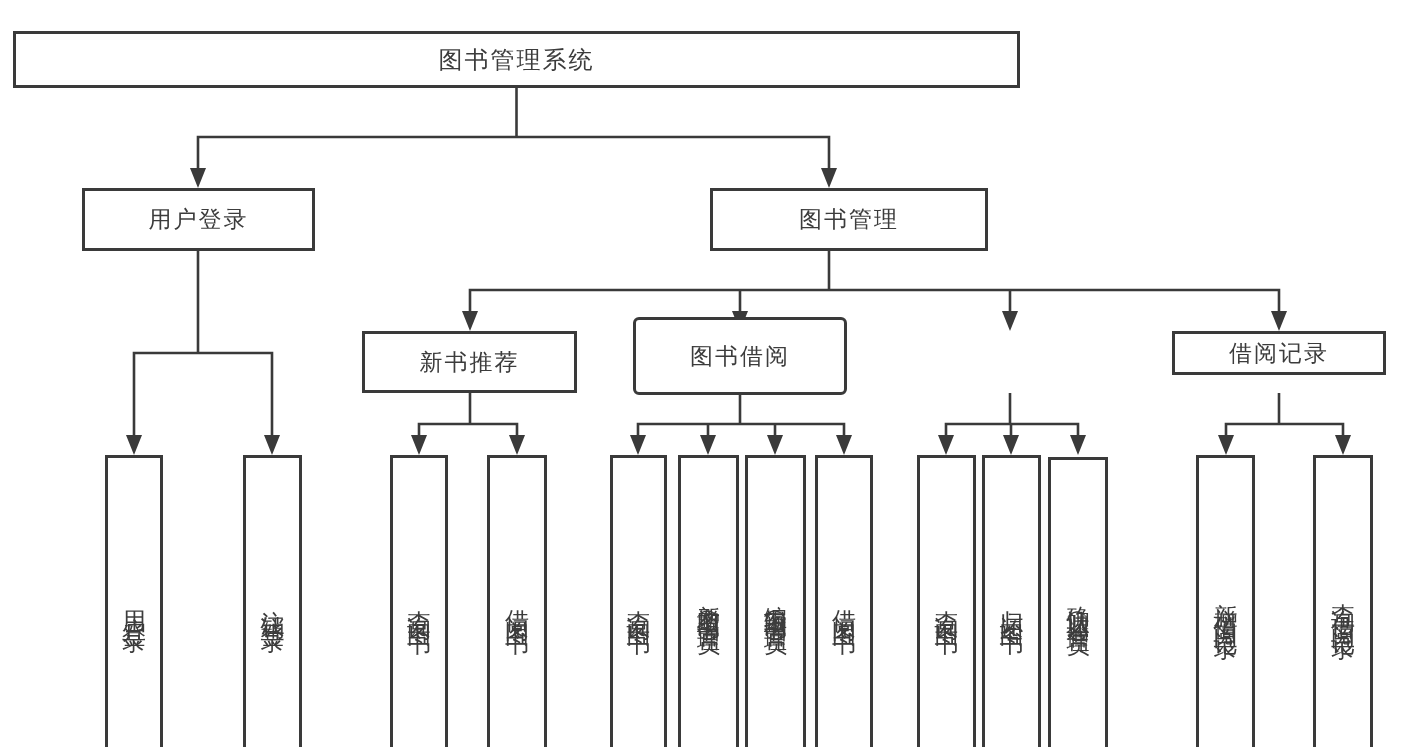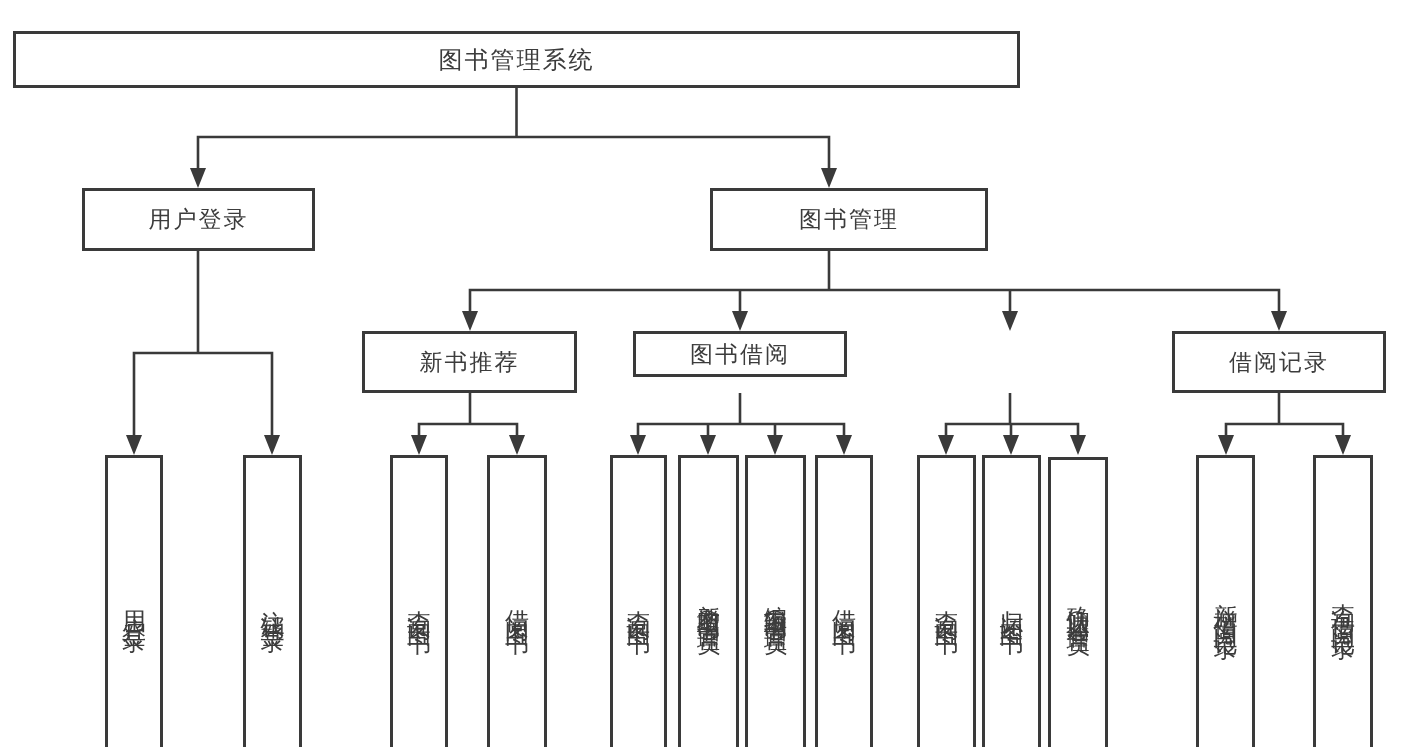--- a/index.html
+++ b/index.html
@@ -119,22 +119,22 @@
     <polygon points="1218,417 1234,417 1226,437"></polygon>
     <polygon points="1335,417 1351,417 1343,437"></polygon>
   </svg>
 
   <div class="node root" style="left:13px;top:13px;width:1007px;height:57px;">图书管理系统</div>
 
   <div class="node hnode" style="left:82px;top:170px;width:233px;height:63px;">用户登录</div>
   <div class="node hnode" style="left:710px;top:170px;width:278px;height:63px;">图书管理</div>
 
   <div class="node hnode" style="left:362px;top:313px;width:215px;height:62px;">新书推荐</div>
-  <div class="node hnode" style="left:633px;top:313px;width:214px;height:46px;">图书借阅</div>
-  <div class="node hnode" style="left:1172px;top:313px;width:214px;height:62px;">借阅记录</div>
+  <div class="node hnode" style="left:633px;top:299px;width:214px;height:78px;border-radius:6px;">图书借阅</div>
+  <div class="node hnode" style="left:1172px;top:313px;width:214px;height:44px;">借阅记录</div>
 
   <div class="node leaf" style="left:105px;top:437px;width:58px;height:299px;">用户登录</div>
   <div class="node leaf" style="left:243px;top:437px;width:59px;height:299px;">注销登录</div>
 
   <div class="node leaf" style="left:390px;top:437px;width:58px;height:299px;">查询图书</div>
   <div class="node leaf" style="left:487px;top:437px;width:60px;height:299px;">借阅图书</div>
 
   <div class="node leaf" style="left:610px;top:437px;width:57px;height:299px;">查询图书</div>
   <div class="node leaf long" style="left:678px;top:437px;width:61px;height:299px;">新增图书（管理员）</div>
   <div class="node leaf long" style="left:745px;top:437px;width:61px;height:299px;">编辑图书（管理员）</div>

